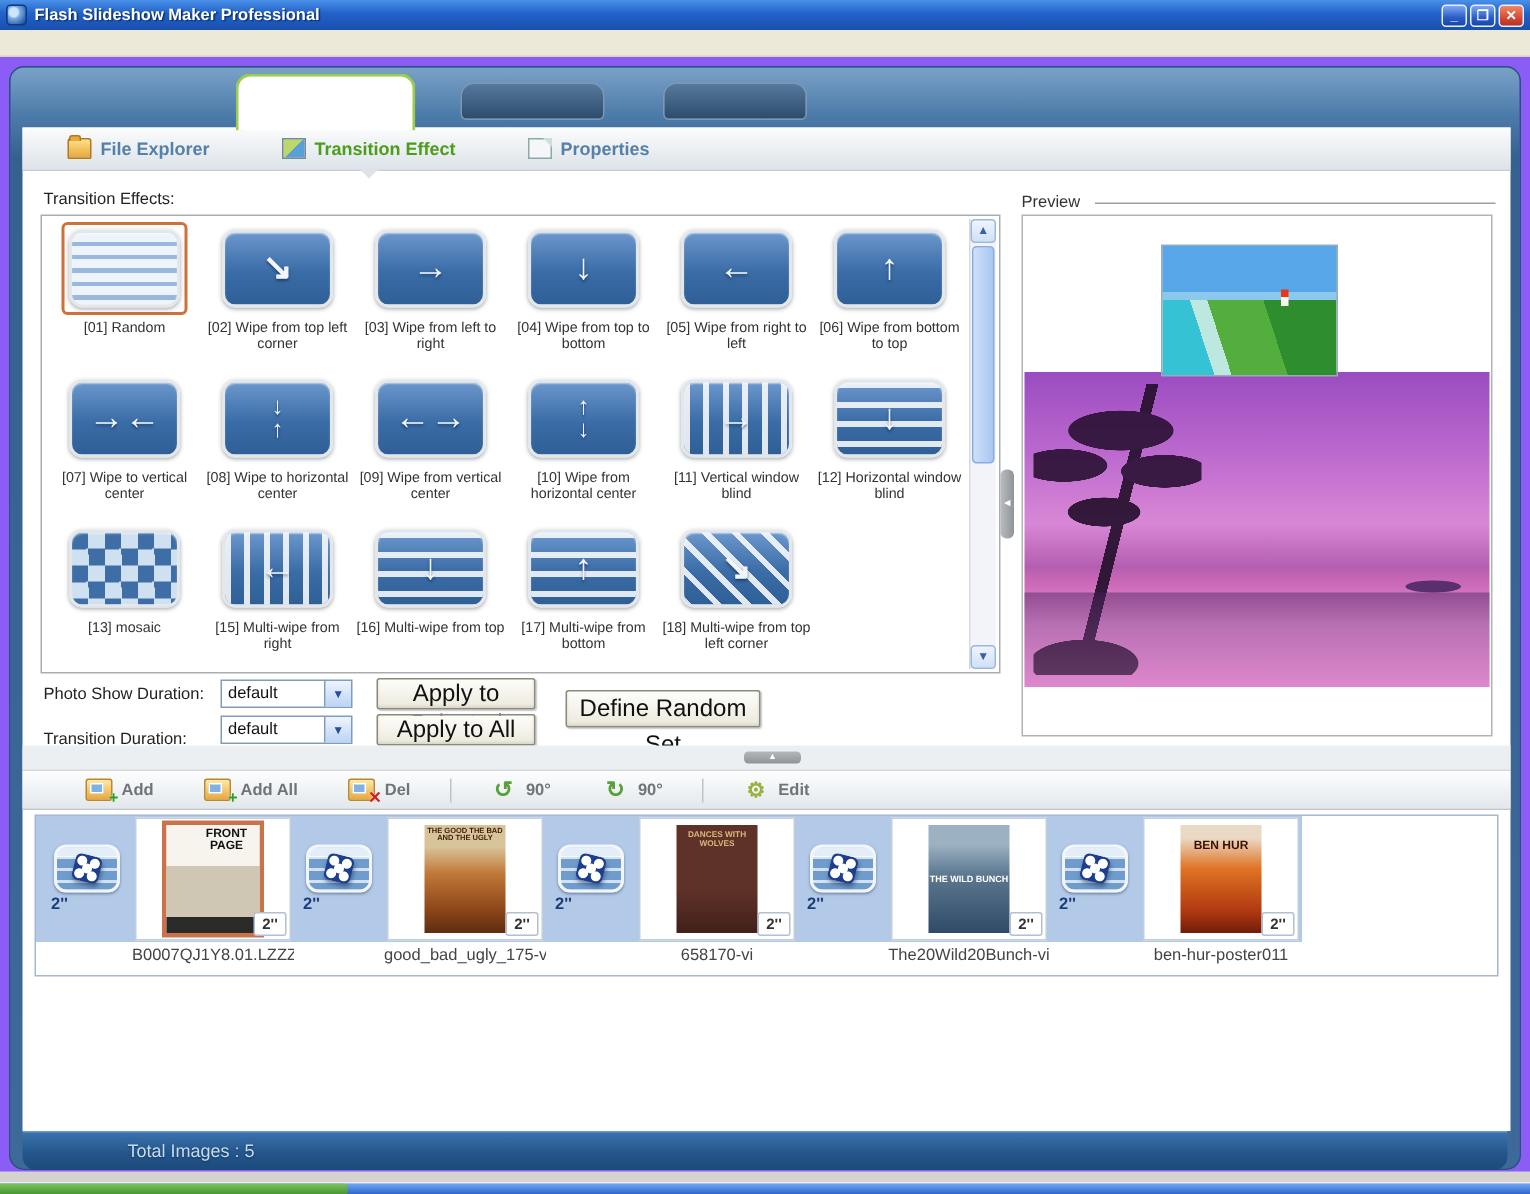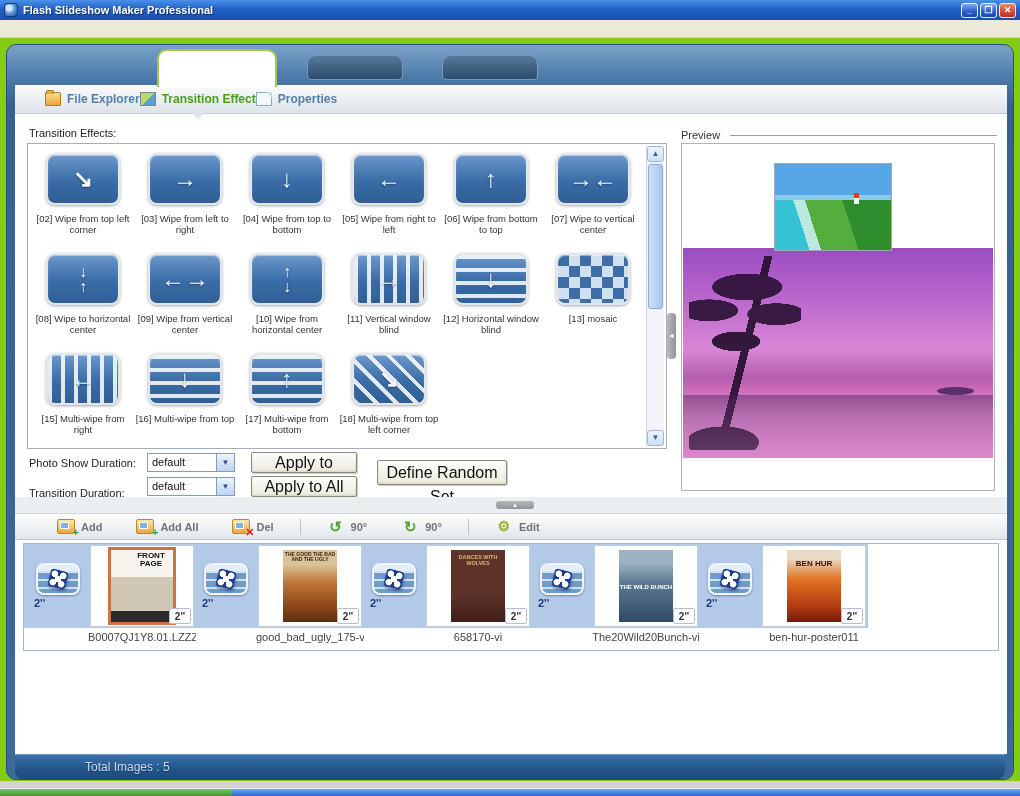--- a/index.html
+++ b/index.html
@@ -1,17 +1,17 @@
 <!DOCTYPE html>
 <html><head>
 <meta charset="utf-8">
 <style>
   html,body{margin:0;padding:0;background:#9aa8b8;}
   #root{position:relative;width:1020px;height:796px;overflow:hidden;
-        font-family:"Liberation Sans",sans-serif;background:#84cc16;}
+        font-family:"Liberation Sans",sans-serif;background:#8b5cf6;}
   
   .titlebar{position:absolute;left:0;top:0;right:0;height:20px;
     background:linear-gradient(180deg,#4a90e8 0%,#2262c8 45%,#1a4fae 100%);
     display:flex;align-items:center;padding:0 4px;box-sizing:border-box;}
   .appicon{width:14px;height:14px;border-radius:3px;margin-right:5px;
     background:radial-gradient(circle at 35% 35%,#cfe4ff 0 3px,#7fb0e8 4px,#1c4f9e 90%);
     border:1px solid #0d3a7d;box-sizing:border-box;}
   .title-text{color:#fff;font-size:11px;font-weight:bold;text-shadow:1px 1px 1px #0a2d66;flex:1;}
   .winbtns{display:flex;gap:2px;}
   .winbtn{width:17px;height:15px;border-radius:3px;border:1px solid #e8f0ff;box-sizing:border-box;
@@ -32,21 +32,21 @@
     background:linear-gradient(180deg,#56799c,#2d4c6c);border:1px solid #7e98b0;
     color:#eaf2fa;font-size:12.5px;box-sizing:border-box;}
   .tab.selected{top:4px;height:38px;width:120px;line-height:34px;border-radius:10px 10px 0 0;
     background:#fff;border:2px solid #9ccc4a;border-bottom:none;color:#5a5a5a;font-size:16px;z-index:5;box-sizing:border-box;}
   .tab:nth-child(1){left:150px;} .tab:nth-child(2){left:300px;} .tab:nth-child(3){left:435px;}
   
   .contentwhite{position:absolute;left:8px;top:40px;width:992px;height:669px;background:#fff;z-index:2;}
   
   .subtabbar{position:absolute;left:0;top:0;right:0;height:28px;
     background:linear-gradient(180deg,#fbfcfd,#dde3e9);border-bottom:1px solid #c4ccd4;
-    display:flex;align-items:center;padding-left:30px;}
+    display:flex;align-items:center;gap:48px;padding-left:30px;}
   .subtab{display:flex;align-items:center;gap:6px;font-size:12px;color:#5580aa;font-weight:bold;position:relative;cursor:default;}
   .subtab.selected{color:#4a9e1a;}
   .subtab.selected::after{content:'';position:absolute;left:50%;bottom:-13px;margin-left:-7px;
     border-left:7px solid transparent;border-right:7px solid transparent;border-top:7px solid #dde3e9;}
   .st-icon{width:14px;height:12px;display:inline-block;position:relative;}
   .st-explorer .st-icon{background:linear-gradient(180deg,#ffe08a,#e8a83c);border:1px solid #b07820;border-radius:2px 2px 1px 1px;}
   .st-explorer .st-icon::before{content:'';position:absolute;top:-3px;left:0;width:6px;height:3px;background:#e8a83c;border:1px solid #b07820;border-bottom:none;border-radius:2px 2px 0 0;}
   .st-transition .st-icon{background:linear-gradient(135deg,#bcd86a 0 50%,#5aa0d8 50% 100%);border:1px solid #789; }
   .st-properties .st-icon{background:#f4f6f8;border:1px solid #8aa;}
   .st-properties .st-icon::before{content:'';position:absolute;right:-1px;top:-1px;border:3px solid #cdd;border-left-color:transparent;border-bottom-color:transparent;}
@@ -230,20 +230,28 @@
         </div>
           <div class="subtab st-properties">
           <span class="st-icon"></span>
           <span>Properties</span>
         </div>
         </div>
 
       <div class="fx-heading">Transition Effects:</div>
       <div class="fxbox">
         <div class="fxgrid">
+            <div class="fx-item fx-random selected">
+            <span class="tilewrap">
+              <span class="tile">
+                <span class="glyph"></span>
+              </span>
+            </span>
+            <span class="fx-label">[01] Random</span>
+          </div>
             <div class="fx-item fx-plain">
             <span class="tilewrap">
               <span class="tile">
                 <span class="glyph">↘</span>
               </span>
             </span>
             <span class="fx-label">[02] Wipe from top left corner</span>
           </div>
             <div class="fx-item fx-plain">
             <span class="tilewrap">

